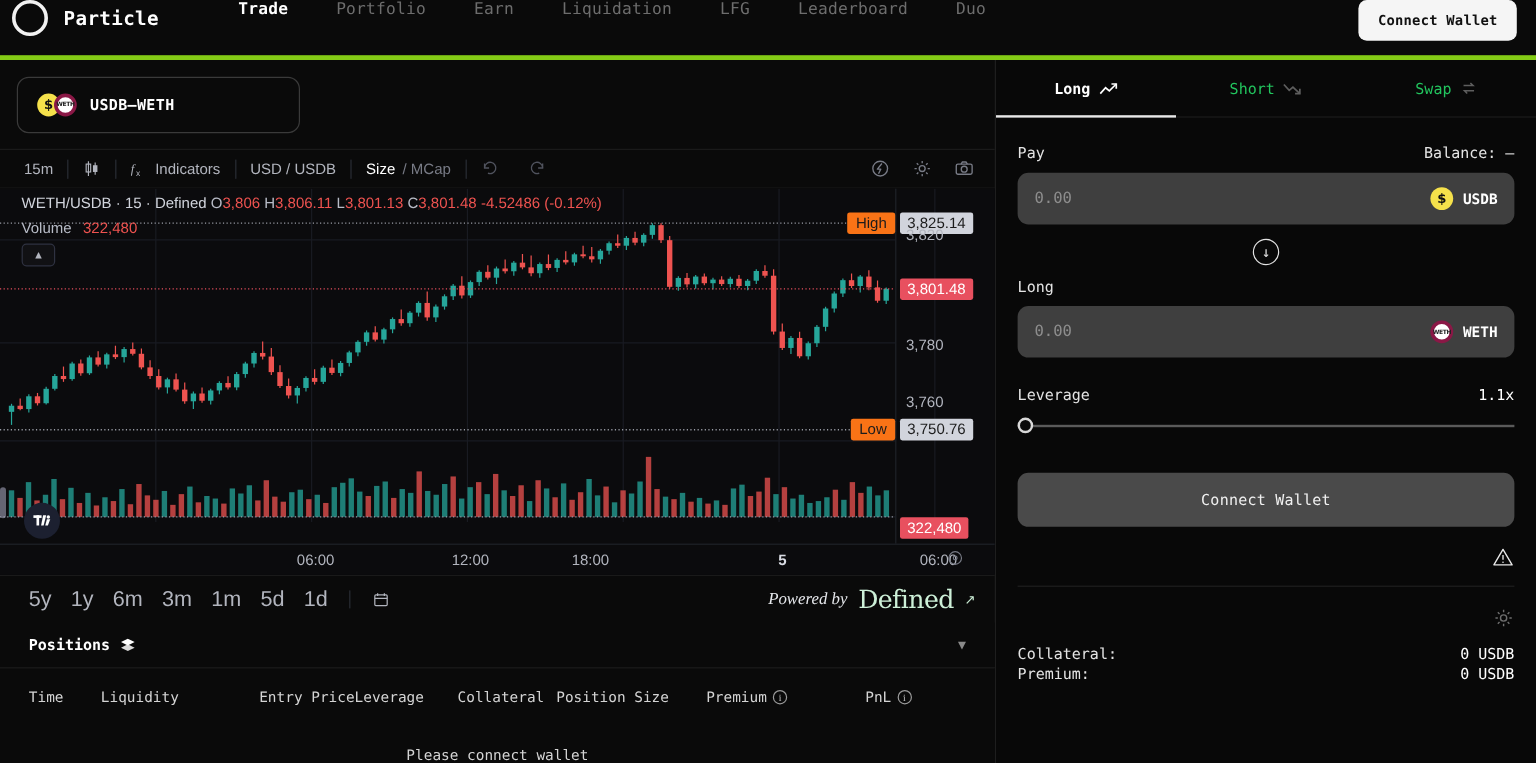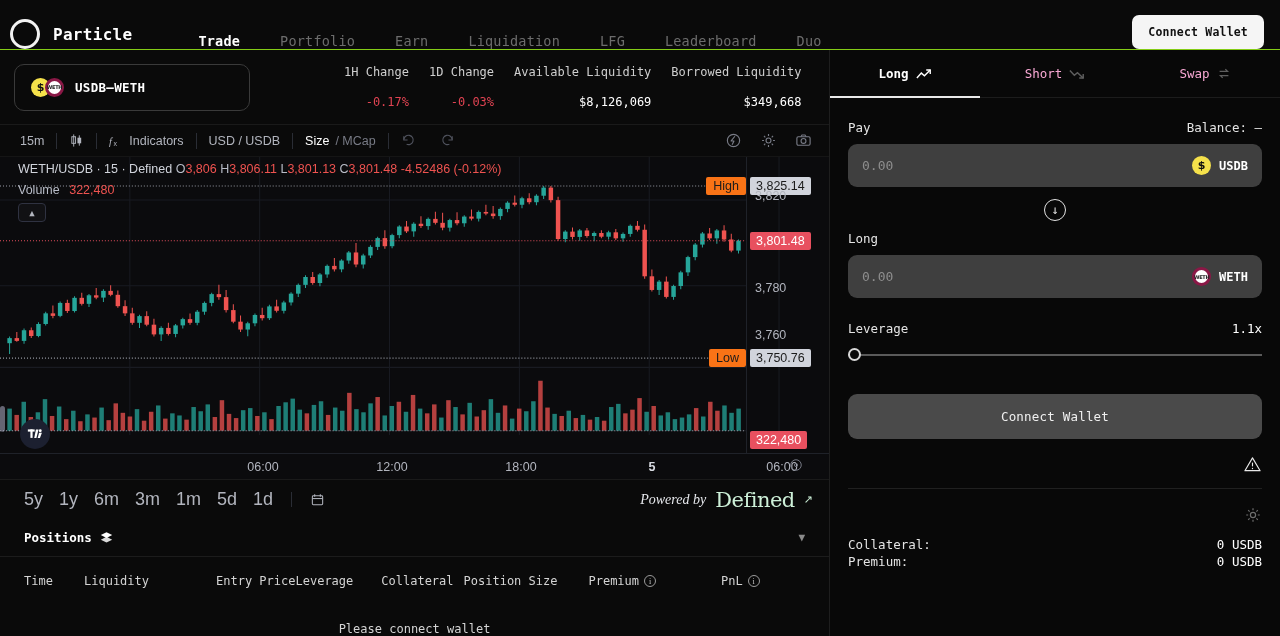--- a/index.html
+++ b/index.html
@@ -8,23 +8,23 @@
     background: #0a0a0a;
     font-family: "DejaVu Sans Mono", "Liberation Mono", monospace;
     overflow: hidden;
   }
   body { display: flex; flex-direction: column; }
 
   
   .topnav {
     height: 50px; min-height: 50px;
     background: #0a0a0a;
-    display: flex; align-items: flex-end;
+    display: flex; align-items: flex-start;
     padding: 0 16px 0 10px;
-    border-bottom: 1px solid #84cc16;
+    border-bottom: 4px solid #84cc16;
   }
   .brand { display: flex; align-items: center; gap: 13px; margin-right: 46px; }
   .brand-logo {
     width: 30px; height: 30px; border-radius: 50%;
     border: 3px solid #f2f2f2; background: #0a0a0a;
   }
   .brand-name { color: #fff; font-size: 16px; font-weight: bold; letter-spacing: .3px; }
   .navlinks { display: flex; align-items: center; gap: 0; }
   .navlink {
     color: #6d6d6d; font-size: 13.5px; padding: 0 20px; cursor: pointer;
@@ -171,21 +171,21 @@
   .info-i {
     display: inline-flex; align-items: center; justify-content: center;
     width: 12px; height: 12px; border: 1px solid #9a9a9a; border-radius: 50%;
     font-size: 8px; color: #c8c8c8; font-family: "Liberation Serif", serif;
   }
 
   
   .tabs { display: flex; height: 48px; min-height: 48px; border-bottom: 1px solid #1c1c1c; }
   .tab {
     flex: 1; display: flex; align-items: center; justify-content: center; gap: 7px;
-    color: #f9a8d4; font-size: 12.5px; cursor: pointer; position: relative;
+    color: #22c55e; font-size: 12.5px; cursor: pointer; position: relative;
   }
   .tab.active { color: #fff; font-weight: bold; }
   .tab.active::after {
     content: ""; position: absolute; left: 0; right: 0; bottom: -1px; height: 2px;
     background: #e8e8e8;
   }
   .panel { padding: 22px 18px 0 18px; flex: 1; display: flex; flex-direction: column; }
   .row-lbl { display: flex; align-items: center; margin-bottom: 9px; }
   .row-lbl .l { color: #e4e4e4; font-size: 12.5px; }
   .row-lbl .r { margin-left: auto; color: #e4e4e4; font-size: 12.5px; }
@@ -252,38 +252,20 @@
 
   <div class="left">
 
     <div class="pairbar">
       <div class="pairbox">
         <div class="coins">
           <div class="coin coin-usdb">$</div>
           <div class="coin coin-weth">WETH</div>
         </div>
         <div class="pairname">USDB–WETH</div>
-      </div>
-      <div class="stats">
-        <div class="stat">
-          <div class="stat-label">1H Change</div>
-          <div class="stat-val neg">-0.17%</div>
-        </div>
-        <div class="stat">
-          <div class="stat-label">1D Change</div>
-          <div class="stat-val neg">-0.03%</div>
-        </div>
-        <div class="stat">
-          <div class="stat-label">Available Liquidity</div>
-          <div class="stat-val">$8,126,069</div>
-        </div>
-        <div class="stat">
-          <div class="stat-label">Borrowed Liquidity</div>
-          <div class="stat-val">$349,668</div>
-        </div>
       </div>
     </div>
 
     <div class="chart-toolbar">
       <div class="tb-item">15m</div>
       <div class="tb-sep"></div>
       <div class="tb-item">
         <svg width="15" height="15" viewBox="0 0 16 16">
           <line x1="5" y1="1.5" x2="5" y2="14.5" stroke="#b2b5be" stroke-width="1"></line>
           <rect x="3" y="4" width="4" height="7" fill="none" stroke="#b2b5be" stroke-width="1"></rect>
@@ -695,21 +677,21 @@
         <div class="pa-tag cur" id="cur-tag" style="top: 74.692px;">3,801.48</div>
         <div class="pa-tick" id="tick1" style="top: 124.42px;">3,780</div>
         <div class="pa-tick" id="tick2" style="top: 170.722px;">3,760</div>
         <div class="pa-tag hl" id="low-val" style="top: 192.113px;">3,750.76</div>
         <div class="pa-tag vol" id="vol-tag" style="top: 274.36px;">322,480</div>
       </div>
 
       <div class="time-axis">
         <div class="ta-tick" style="left:263px">06:00</div>
         <div class="ta-tick" style="left:392px">12:00</div>
-        <div class="ta-tick" style="left:521px">18:00</div>
+        <div class="ta-tick" style="left:492px">18:00</div>
         <div class="ta-tick bold" style="left:652px">5</div>
         <div class="ta-tick" style="left:782px">06:00</div>
 
         <div class="ta-ico">
           <svg width="14" height="14" viewBox="0 0 16 16" fill="none" stroke="#787b86" stroke-width="1.1">
             <circle cx="8" cy="8" r="6"></circle>
               <circle cx="8" cy="8" r="1.8"></circle>
           </svg>
         </div>
       </div>

